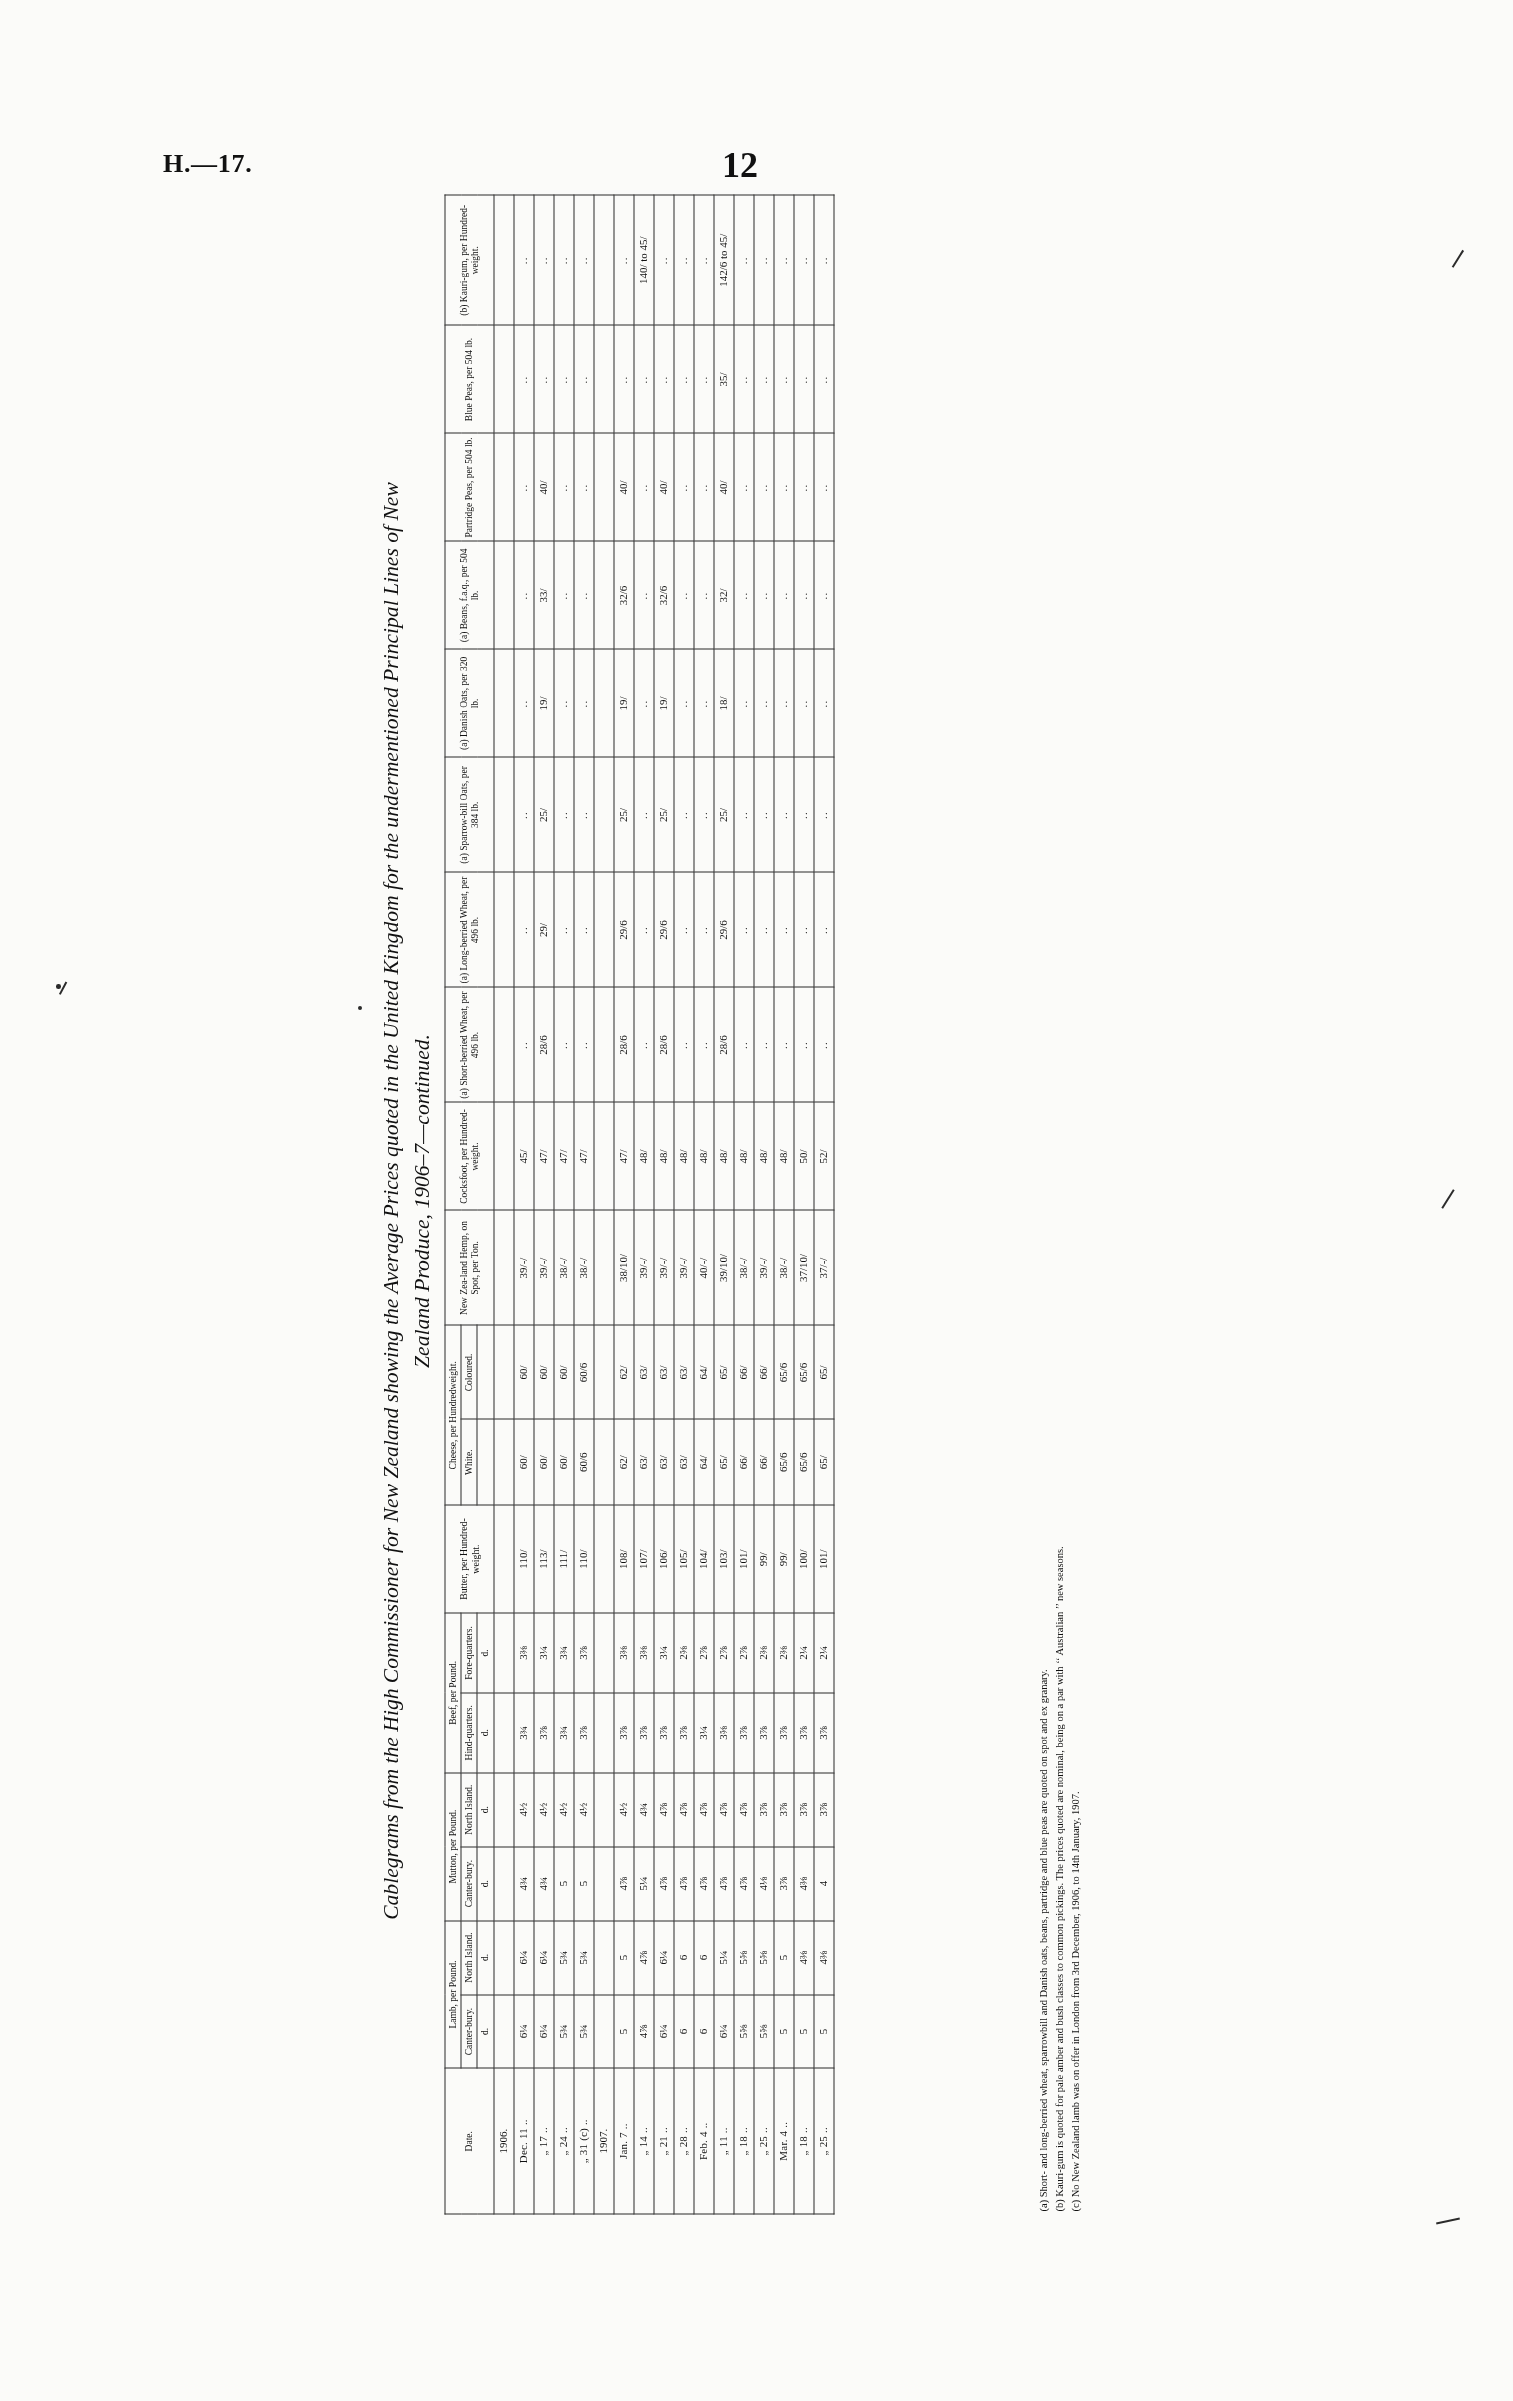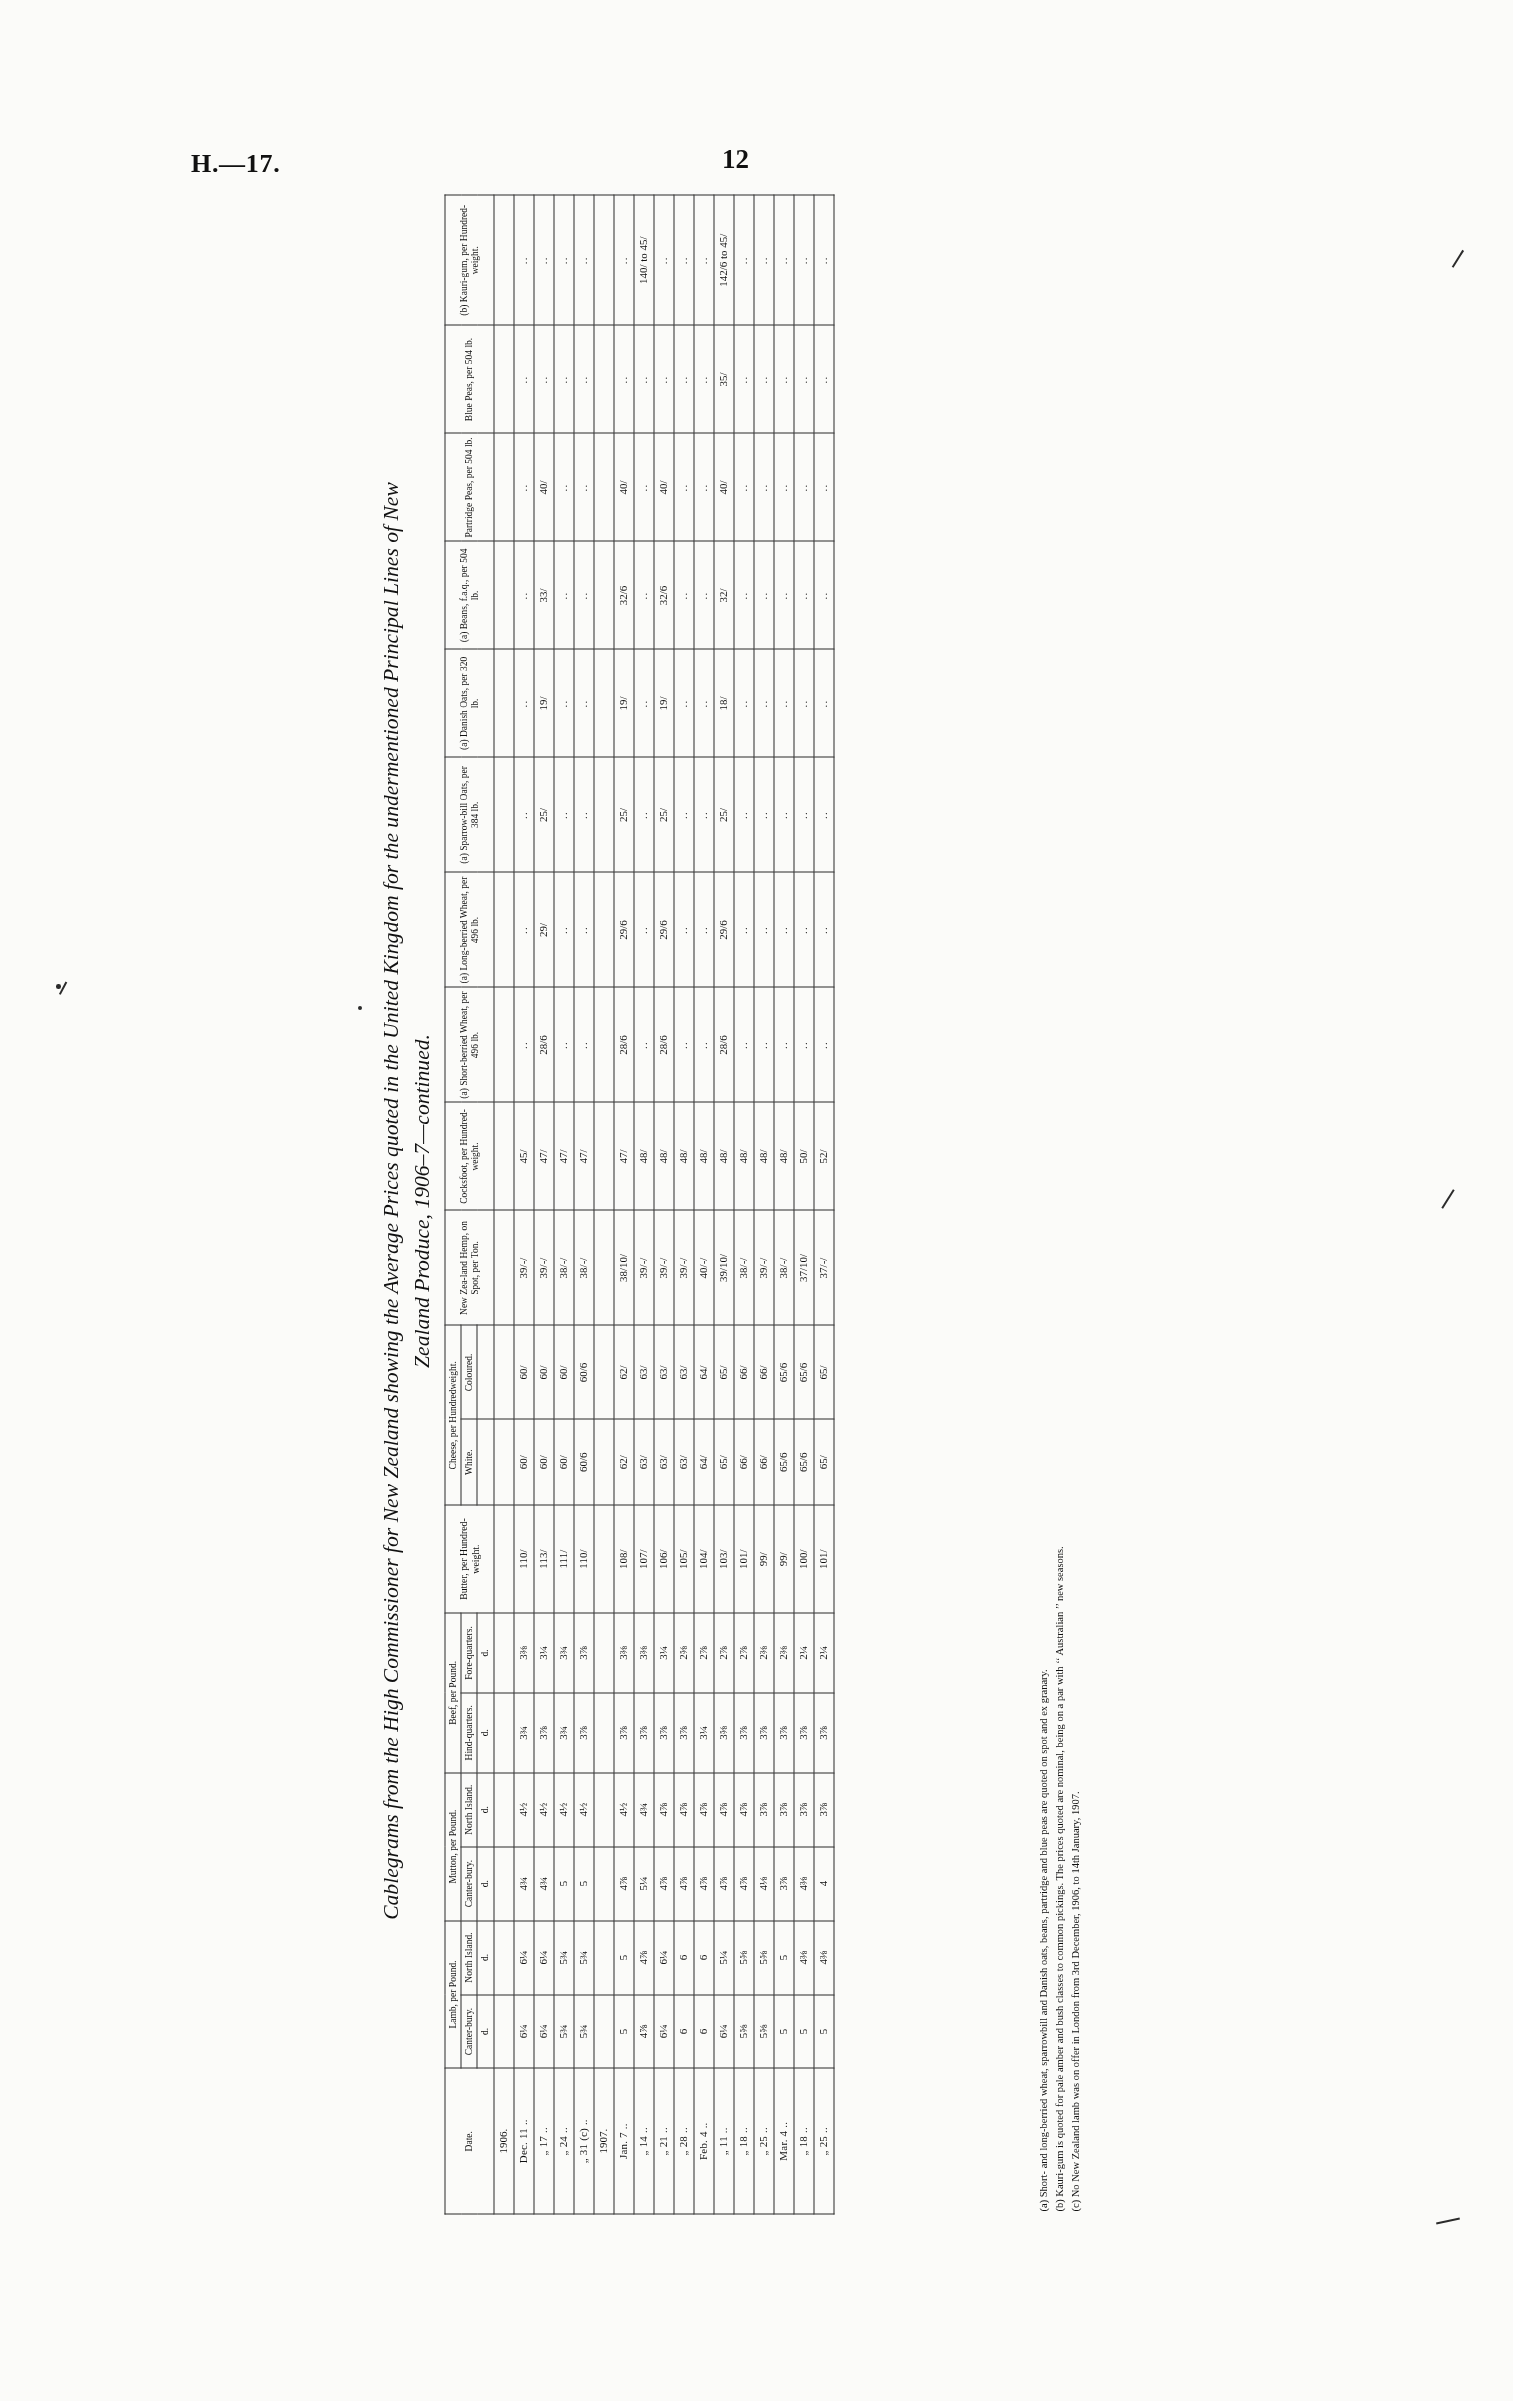--- a/index.html
+++ b/index.html
@@ -22,27 +22,26 @@
   }
 
   
   .hdr-left {
     position: absolute;
     left: 163px;
     top: 149px;
     font-size: 26px;
     font-weight: 700;
     letter-spacing: 0.7px;
-    margin-left: 28px;
   }
   .hdr-right {
     position: absolute;
     left: 722px;
     top: 144px;
-    font-size: 27px;
+    font-size: 36px;
     font-weight: 700;
   }
 
   
   .rot-wrap {
     position: absolute;
     left: 0;
     top: 0;
     width: 1514px;
     height: 2401px;

